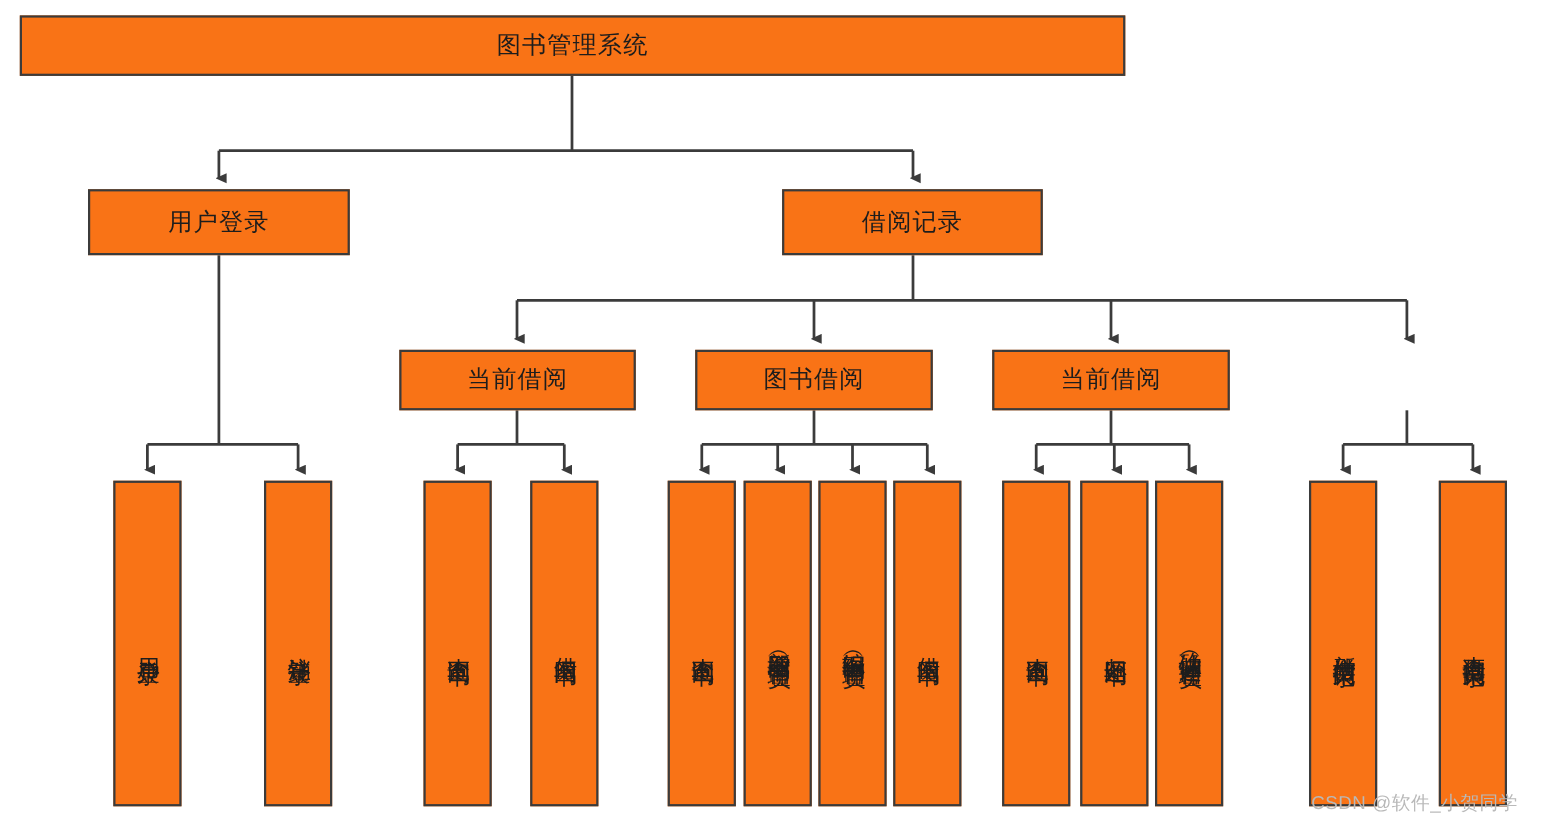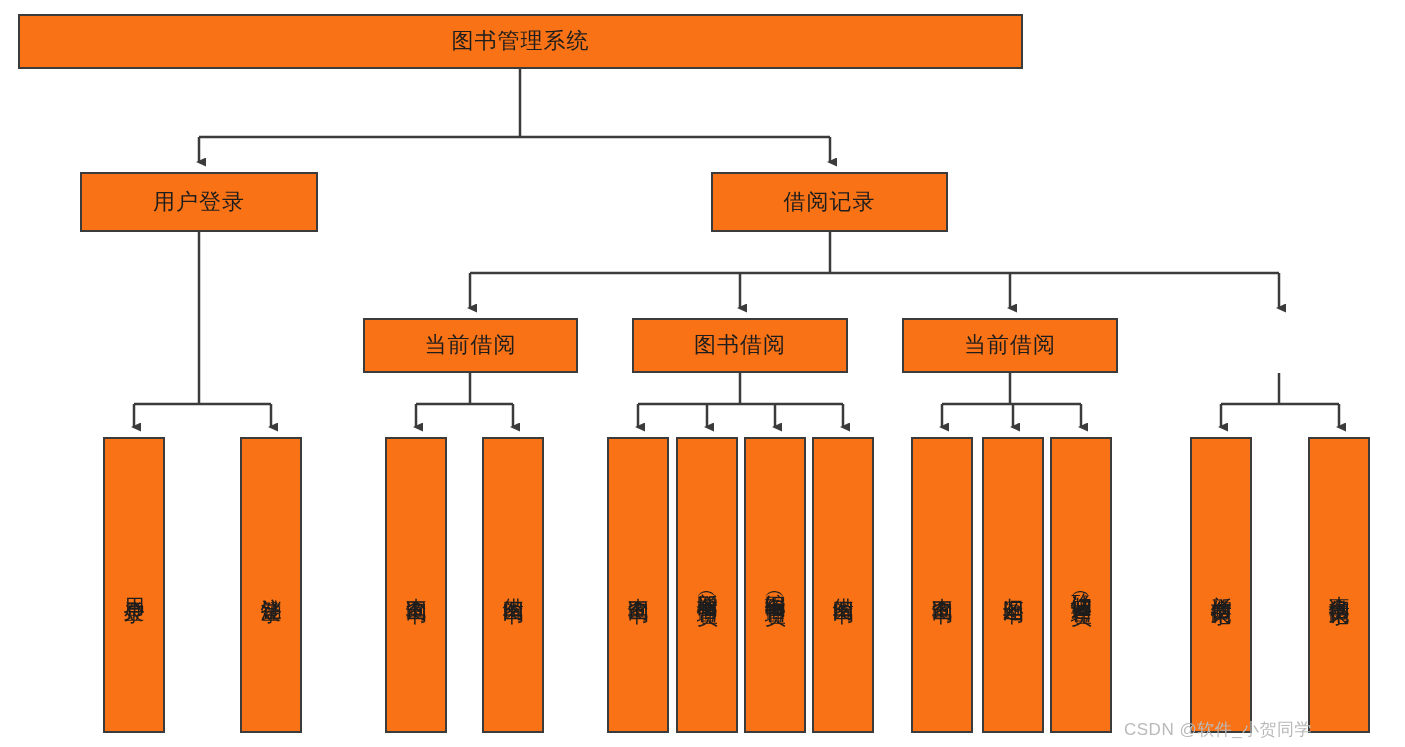--- a/index.html
+++ b/index.html
@@ -179,15 +179,15 @@
     <span class="vtext">确认归还（管理员）</span>
   </div>
 
   <div class="node vert" style="left:1190px; top:437px; width:62px; height:296px;">
     <span class="vtext">新增借阅记录</span>
   </div>
   <div class="node vert" style="left:1308px; top:437px; width:62px; height:296px;">
     <span class="vtext">查询借阅记录</span>
   </div>
 
-  <div class="watermark" style="left:1124px; top:718px;">CSDN @软件_小贺同学</div>
+  <div class="watermark" style="left:1192px; top:718px;">CSDN @软件_小贺同学</div>
 
 </div>
 
 </body></html>

